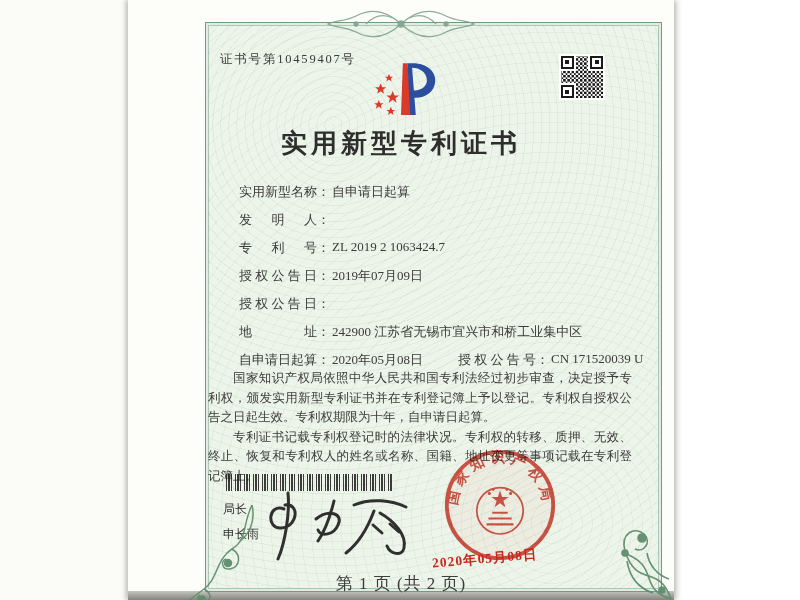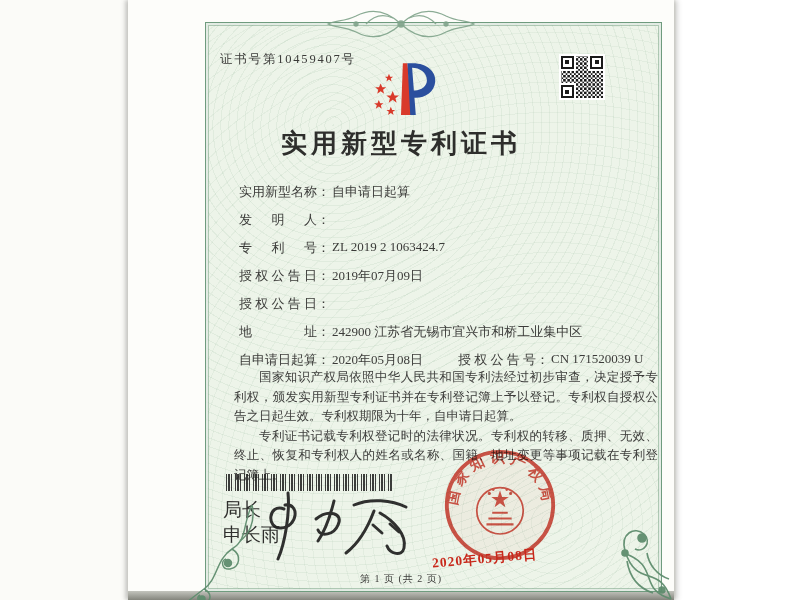--- a/index.html
+++ b/index.html
@@ -20,33 +20,33 @@
   .certno{left:14px;top:28px;font-size:12.5px;letter-spacing:1.8px;color:#3a3a38;}
   .logo{left:158px;top:34px;width:74px;height:66px;}
   .qr{left:353px;top:31px;width:46px;height:46px;}
   .title{left:0;top:103px;width:390px;text-align:center;font-size:26px;font-weight:bold;
     letter-spacing:4px;color:#2e2e2c;}
   .fields{left:17px;top:160px;width:430px;font-size:13px;color:#3b3b39;}
   .row{height:28px;display:flex;align-items:flex-start;white-space:nowrap;}
   .lbl{display:inline-block;width:78px;text-align:justify;text-align-last:justify;margin-left:16px;}
   .colon{margin-right:2px;}
   .pair2{margin-left:35px;}
-  .paras{left:28px;top:346px;width:424px;font-size:12.5px;color:#3d3d3b;text-align:justify;font-family:Liberation Mono, monospace;}
+  .paras{left:2px;top:346px;width:424px;font-size:12.5px;color:#3d3d3b;text-align:justify;}
   .paras p{margin:0;text-indent:2em;line-height:19.5px;}
   .barcode{left:20px;top:451px;width:166px;height:17px;opacity:.85;
     background-image:repeating-linear-gradient(90deg,
       #1c1c1c 0px,#1c1c1c 1px,transparent 1px,transparent 2px,
       #1c1c1c 2px,#1c1c1c 4px,transparent 4px,transparent 5px,
       #1c1c1c 5px,#1c1c1c 6px,transparent 6px,transparent 9px);}
-  .signer{left:17px;top:474px;font-size:19px;color:#2f2f2d;line-height:25px;}
+  .signer{left:17px;top:474px;font-size:12px;color:#2f2f2d;line-height:25px;}
   .sig{left:48px;top:466px;}
   .seal{left:236px;top:424px;width:116px;height:116px;mix-blend-mode:multiply;opacity:.93;}
   .sealdate{left:226px;top:527px;color:#c8281b;font-size:13.5px;letter-spacing:1px;
     transform:rotate(-5deg);font-weight:bold;}
-  .footer{left:0;top:549px;width:390px;text-align:center;font-size:10px;color:#3c3c3a;
+  .footer{left:0;top:549px;width:390px;text-align:center;font-size:17px;color:#3c3c3a;
     letter-spacing:1px;}
   .orn-top{left:120px;top:-21px;}
   .fl-bl{left:-24px;bottom:-14px;}
   .fl-br{right:-14px;bottom:-12px;}
   svg{display:block;}
 </style>
 </head>
 <body>
 
 <div class="stage">

